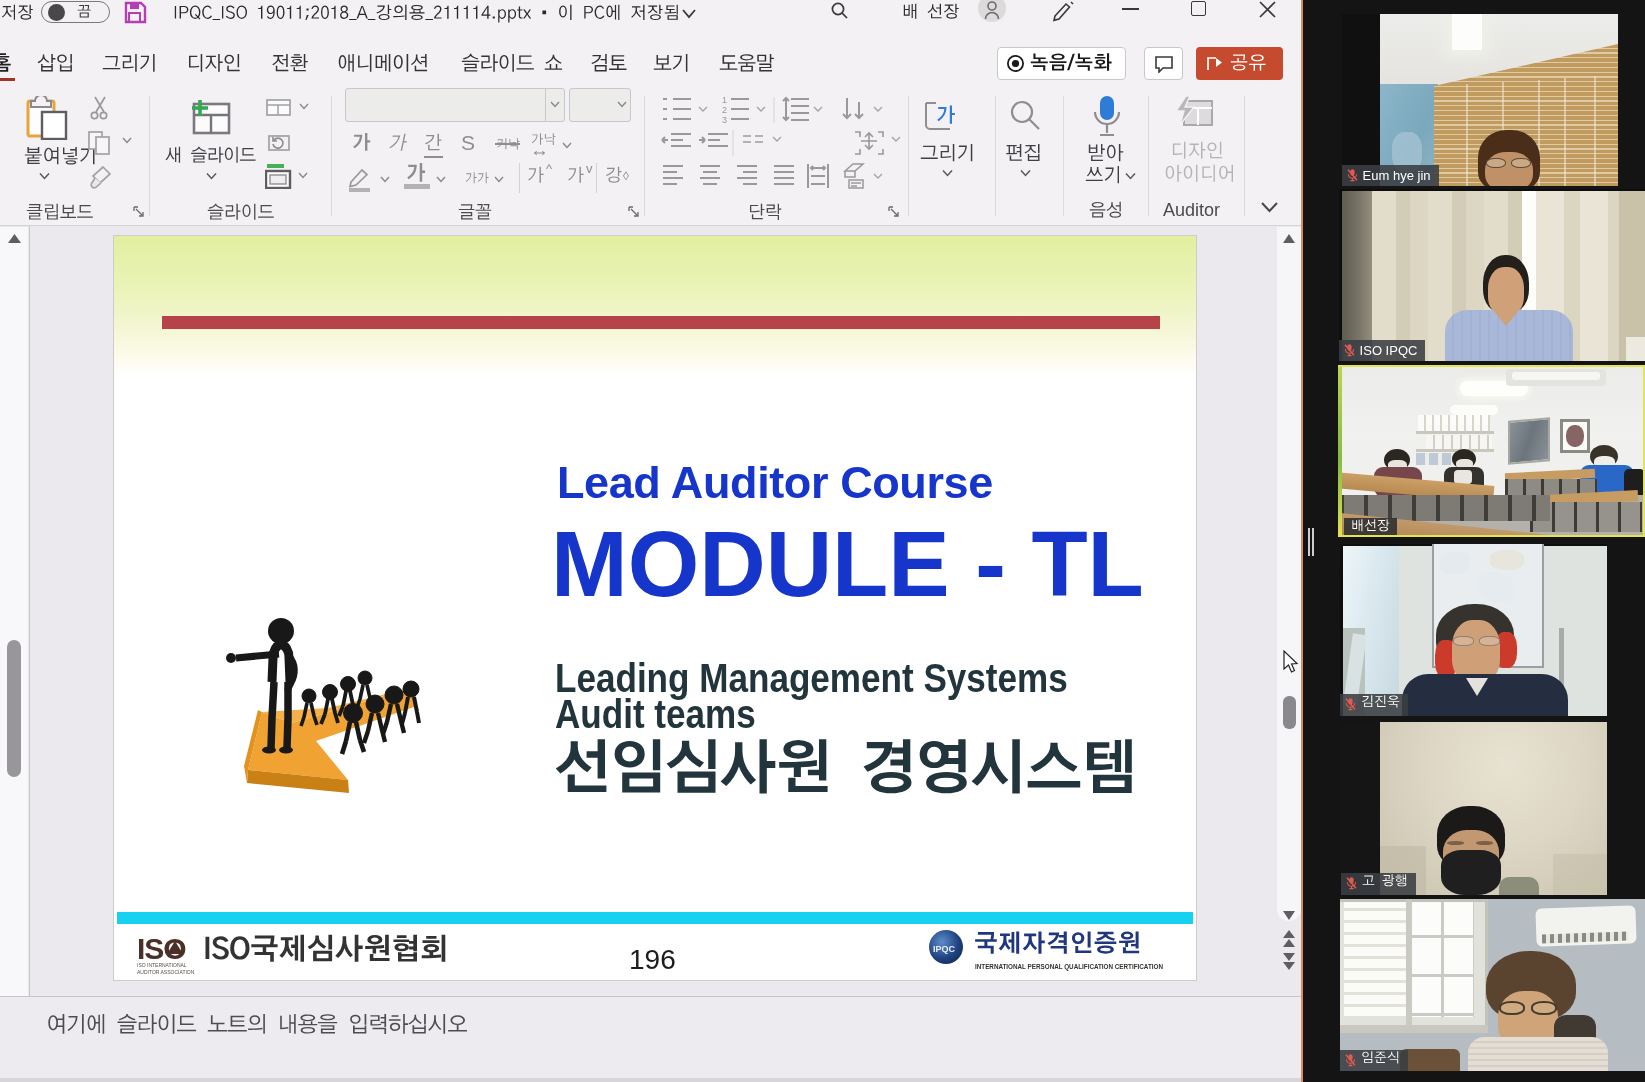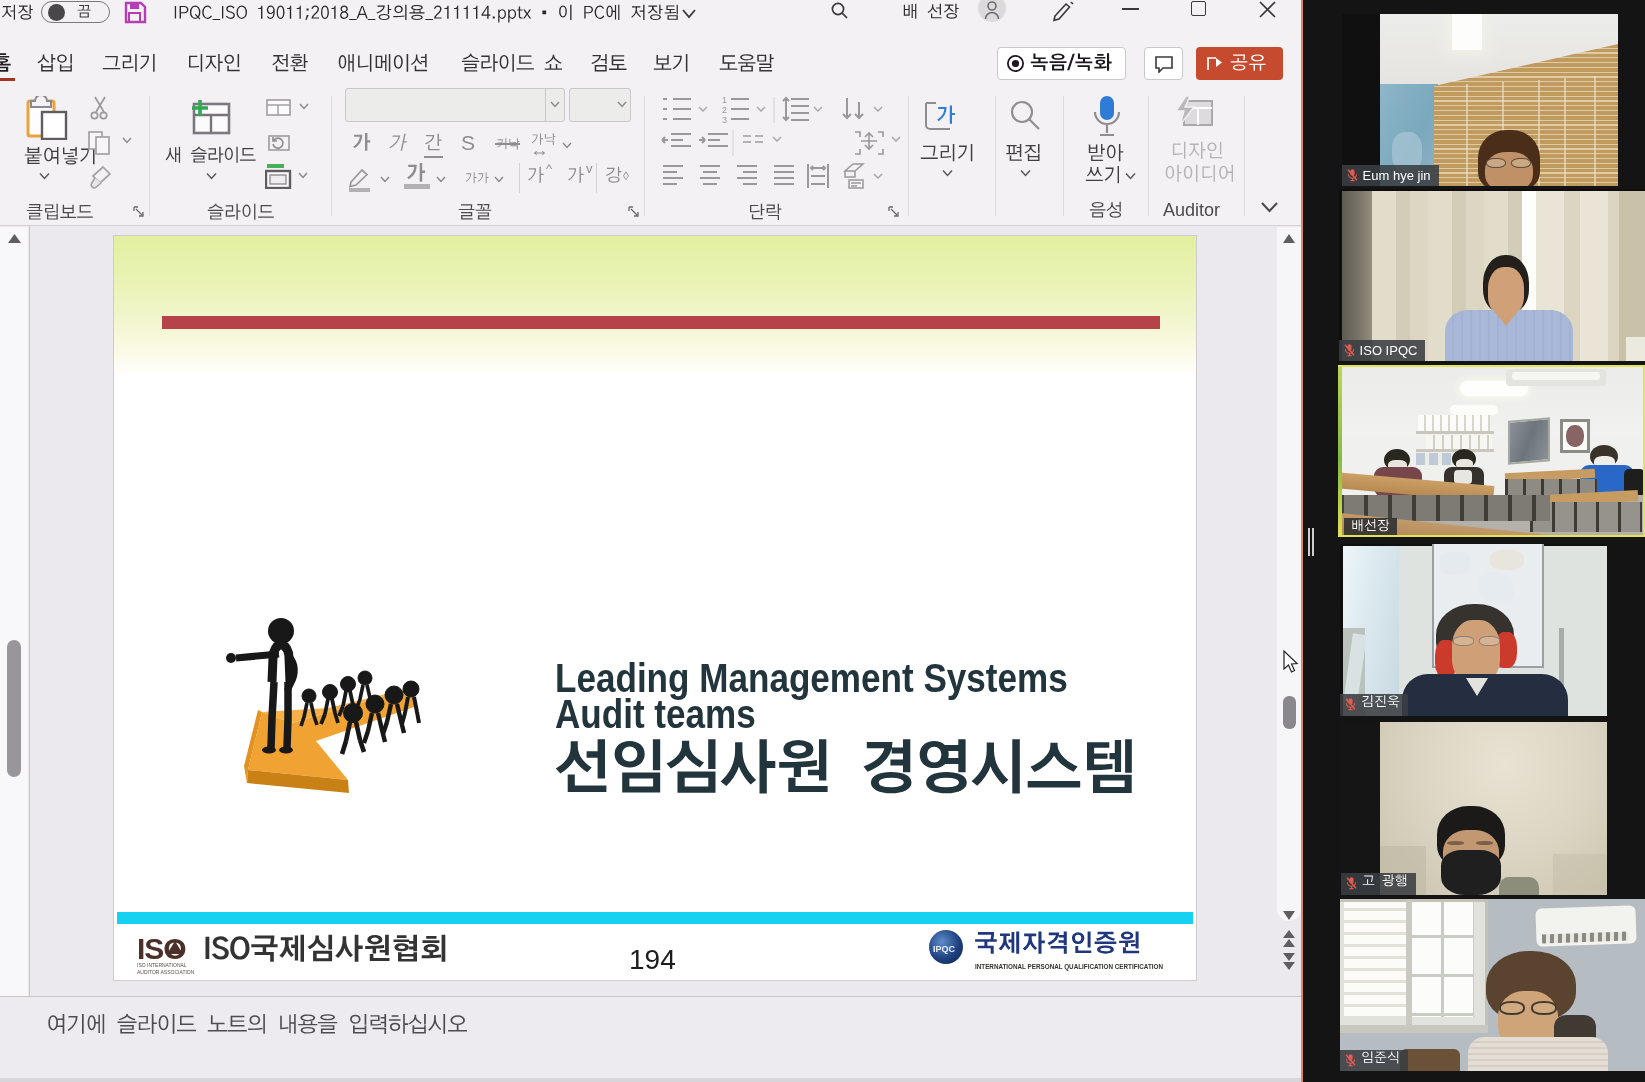--- a/index.html
+++ b/index.html
@@ -370,20 +370,22 @@
     </svg>
   <svg class="abs" style="left:7px;top:1062px" width="15" height="12" viewBox="0 0 15 12">
       <path d="M1 2 L14 2 L7.5 11 z" fill="#5f5d62"></path>
     </svg>
   <div class="abs" style="left:7px;top:640px;width:14px;height:137px;background:#98969b;border-radius:7px;"></div>
   <div class="abs" style="left:29px;top:226px;width:1px;height:852px;background:#c9c7ca;"></div>
 
   <div class="abs" id="slide" style="left:114px;top:236px;width:1082px;height:744px;background:#fff;box-shadow:0 0 0 1px #cecccf;">
     <div class="abs" style="left:0;top:0;width:1082px;height:160px;background:linear-gradient(180deg,#e2efa0 0%,#eaf3b6 30%,#f3f6d0 55%,#fbfae6 72%,#ffffff 88%);"></div>
     <div class="abs" style="left:48px;top:80px;width:998px;height:13px;background:#b7434a;"></div>
+    <div class="abs" style="left:443px;top:224px;font-size:45px;line-height:1;font-weight:bold;color:#1535cb;letter-spacing:-0.4px;">Lead Auditor Course</div>
+    <div class="abs" style="left:437px;top:282px;font-size:92px;line-height:1;font-weight:bold;color:#1535cb;">MODULE - TL</div>
     <div class="abs" style="left:441px;top:424px;font-size:40px;font-weight:bold;color:#22343c;line-height:36px;transform:scaleX(0.877);transform-origin:0 0;">Leading Management Systems<br>Audit teams</div>
     <div class="abs" style="left:440px;top:500px;"><svg class="kt" width="582" height="69" viewBox="0 0 582 69">
           <path d="M13.7 55.9V38.5H20.8V49.6H52.4V55.9ZM32.6 21.8V15.3H43.6V3.3H51V42.5H43.6V21.8ZM1.8 32.6Q16.7 24 16.7 11.1V5.2H23.8V10.9Q23.8 14.4 25.2 17.8Q26.5 21.2 28.7 23.7Q30.9 26.3 33.1 28.2Q35.3 30.1 37.7 31.5L33.3 36.2Q30.1 34.5 26.1 30.7Q22.2 27 20.4 23.5Q18.6 27.3 14.5 31.2Q10.4 35.2 6.3 37.4Z M68.2 56.6V36.5H106.2V56.6ZM75.4 50.6H99.1V42.6H75.4ZM98.9 34.2V3.3H106.2V34.2ZM60.6 18.1Q60.6 12.2 64.8 8.5Q69.1 4.9 75.7 4.9Q82.2 4.9 86.5 8.5Q90.7 12.2 90.7 18.1Q90.7 24.1 86.5 27.7Q82.3 31.4 75.7 31.4Q69 31.4 64.8 27.7Q60.6 24.1 60.6 18.1ZM68 18.1Q68 21.4 70.1 23.5Q72.2 25.6 75.7 25.6Q79.1 25.6 81.2 23.5Q83.4 21.4 83.4 18.1Q83.4 14.8 81.2 12.7Q79.1 10.6 75.7 10.6Q72.3 10.6 70.1 12.7Q68 14.8 68 18.1Z M123.5 56.7V35.4H161.5V56.7ZM130.7 50.4H154.3V41.7H130.7ZM154.2 33.1V3.3H161.5V33.1ZM112.5 27.6Q115.4 26.3 117.9 24.5Q120.4 22.7 122.8 20.4Q125.2 18 126.6 15Q128 12 128 8.8V4.7H135.2V8.6Q135.2 11.8 136.7 14.7Q138.2 17.7 140.6 19.9Q143.1 22.2 145.4 23.7Q147.6 25.3 150 26.4L145.8 31.4Q142.4 29.8 138.1 26.3Q133.8 22.9 131.7 19.5Q129.5 23.2 125.3 26.8Q121.1 30.4 116.9 32.5Z M205.5 57.4V3.3H212.8V25.1H221.3V32.1H212.8V57.4ZM166.6 45.4Q169.3 43.2 171.7 40.3Q174.1 37.4 176.3 33.5Q178.5 29.6 179.8 24.6Q181.1 19.7 181.1 14.4V6.3H188.4V14.2Q188.4 19.3 189.7 24.2Q191.1 29.1 193.3 32.9Q195.6 36.6 197.7 39.3Q199.9 42 202.1 44L196.7 48.5Q193.7 45.7 190 40.4Q186.3 35 184.9 30.6Q183.6 35.4 179.9 40.9Q176.2 46.4 172.3 49.9Z M234.3 56.1V41.8H241.5V50H273.6V56.1ZM253.9 39.2V33.8H265V3.3H272.3V44.4H265V39.2ZM225.2 31.8V26H230.7Q249.3 26 262.9 23.9V29.7Q256.3 30.7 246.9 31.3V40.9H239.8V31.6Q233.5 31.8 230.7 31.8ZM229.4 13.3Q229.4 9 233.6 6.5Q237.9 3.9 244.4 3.9Q250.8 3.9 255.1 6.5Q259.4 9 259.4 13.3Q259.4 17.8 255.2 20.3Q250.9 22.7 244.4 22.7Q237.8 22.7 233.6 20.3Q229.4 17.8 229.4 13.3ZM236.6 13.3Q236.6 15.3 238.9 16.3Q241.1 17.4 244.4 17.4Q247.7 17.4 249.9 16.3Q252.1 15.3 252.1 13.3Q252.1 11.5 249.9 10.3Q247.7 9.2 244.4 9.2Q241.1 9.2 238.9 10.3Q236.6 11.5 236.6 13.3Z M316.9 46.6Q316.9 41.6 322.5 38.7Q328.1 35.9 337.1 35.9Q346.3 35.9 351.9 38.7Q357.5 41.5 357.5 46.6Q357.5 51.6 351.8 54.4Q346.1 57.2 337.1 57.2Q328.1 57.2 322.5 54.4Q316.9 51.6 316.9 46.6ZM324.7 46.6Q324.7 51.3 337.1 51.3Q342.8 51.3 346.2 50Q349.7 48.8 349.7 46.6Q349.7 44.2 346.3 43Q343 41.8 337.1 41.8Q331.2 41.8 328 43.1Q324.7 44.3 324.7 46.6ZM336.4 29.5V23.5H349V17.5H337.7V11.5H349V3.3H356.3V36.3H349V29.5ZM309.5 30.6Q318.2 27.3 323.8 22.4Q329.4 17.5 330.3 12.3H312.8V6H338.5Q338.5 25.6 313.6 35.7Z M372.1 46.6Q372.1 41.6 377.7 38.7Q383.4 35.9 392.4 35.9Q401.5 35.9 407.2 38.7Q412.8 41.5 412.8 46.6Q412.8 51.6 407.1 54.4Q401.4 57.2 392.4 57.2Q383.4 57.2 377.7 54.4Q372.1 51.6 372.1 46.6ZM380 46.6Q380 51.3 392.4 51.3Q398.1 51.3 401.5 50Q404.9 48.8 404.9 46.6Q404.9 44.2 401.6 43Q398.2 41.8 392.4 41.8Q386.5 41.8 383.2 43.1Q380 44.3 380 46.6ZM390.2 28.1V22.1H404.3V15H390.2V9H404.3V3.3H411.6V36.2H404.3V28.1ZM365.7 18.6Q365.7 12.5 369.7 8.8Q373.8 5.1 380.2 5.1Q386.6 5.1 390.6 8.8Q394.7 12.5 394.7 18.6Q394.7 24.7 390.7 28.4Q386.6 32.1 380.2 32.1Q373.7 32.1 369.7 28.4Q365.7 24.7 365.7 18.6ZM373 18.6Q373 22 374.9 24.2Q376.9 26.4 380.2 26.4Q383.5 26.4 385.4 24.2Q387.4 22 387.4 18.6Q387.4 15.2 385.4 13Q383.5 10.8 380.2 10.8Q377 10.8 375 13Q373 15.2 373 18.6Z M458.3 57.4V3.3H465.8V57.4ZM417.6 45.2Q420.4 43 422.9 40.1Q425.4 37.2 427.7 33.4Q430 29.5 431.4 24.6Q432.7 19.6 432.7 14.3V6.4H440V14.1Q440 19.3 441.4 24.2Q442.8 29 445.2 32.8Q447.5 36.5 449.8 39.2Q452 41.8 454.4 43.8L449 48.4Q445.8 45.7 441.9 40.2Q437.9 34.8 436.5 30.2Q435.1 35.1 431.1 40.7Q427.2 46.3 423.2 49.8Z M473.7 51.4V45.1H526.2V51.4ZM476.4 30.7Q479.8 29.4 483.2 27.2Q486.6 25.1 489.6 22.4Q492.7 19.6 494.6 16.2Q496.4 12.7 496.4 9.3V6.7H503.6V9.2Q503.6 12.6 505.6 16Q507.5 19.5 510.6 22.2Q513.6 25 517 27.1Q520.3 29.3 523.6 30.6L519.6 35.8Q514.3 33.6 508.5 29.1Q502.8 24.6 500.1 19.8Q497.4 24.7 491.7 29.2Q486.1 33.7 480.5 36Z M539 57V38.7H577.7V57ZM546.2 51.1H570.6V44.4H546.2ZM571.1 36.8V3.3H577.8V36.8ZM555.5 23.2V16.9H560.8V3.9H567.1V36.1H560.8V23.2ZM533 34.3V6.2H555.3V11.8H540.1V17.5H553.5V22.8H540.1V28.6H541.2Q550.1 28.6 558.5 27.7V33.1Q547.8 34.3 535 34.3Z" fill="#22343c"></path>
         </svg></div>
 
     <svg class="abs" style="left:96px;top:376px" width="212" height="192" viewBox="0 0 212 192">
 
       <polygon points="38,158 52,100 82,111 201,76 207,94 106,129 138,168" fill="#f0a232"></polygon>
       <polygon points="52,100 82,111 201,76 118,96" fill="#f6b04a"></polygon>
       <polygon points="38,158 138,168 139,181 37,171" fill="#c98116"></polygon>
@@ -419,21 +421,21 @@
       <ellipse cx="76" cy="138" rx="7" ry="3.5" fill="#181818"></ellipse>
     </svg>
 
     <div class="abs" style="left:3px;top:676px;width:1076px;height:12px;background:#16d2f0;"></div>
 
     <div class="abs" style="left:23px;top:696px;font-size:30px;font-weight:bold;color:#4a3028;letter-spacing:-1px;">IS<span style="position:relative;">O<span style="position:absolute;left:4px;top:9px;width:0;height:0;border-left:8px solid transparent;border-right:8px solid transparent;border-bottom:13px solid #4a3028;"></span></span></div>
     <div class="abs" style="left:23px;top:726px;font-size:5px;color:#5a504a;line-height:1.3;">ISO INTERNATIONAL<br>AUDITOR ASSOCIATION</div>
     <div class="abs" style="left:89px;top:697px;font-size:27px;font-weight:bold;color:#3c3c3c;"><svg class="kt" width="246" height="35" viewBox="0 0 246 35">
           <path d="M2.5 26.1V3.7H6.3V26.1Z M8.9 21.3 12.2 20.2Q13 21.6 14.5 22.5Q16 23.4 17.8 23.4Q19.6 23.4 20.8 22.5Q21.9 21.6 21.9 20.2Q21.9 18.6 20.7 17.8Q19.5 16.9 17.2 16.1Q13.9 15 12.7 14.4Q9.7 12.6 9.7 9.4Q9.7 6.6 11.9 4.9Q14 3.2 17.6 3.2Q20.4 3.2 22.5 4.5Q24.5 5.9 25.5 8L22.3 9Q20.5 6.4 17.5 6.4Q15.7 6.4 14.6 7.2Q13.5 8 13.5 9.4Q13.5 9.8 13.6 10.1Q13.7 10.5 14 10.8Q14.2 11.1 14.4 11.3Q14.6 11.5 15.1 11.8Q15.5 12.1 15.8 12.2Q16.1 12.3 16.7 12.6Q17.3 12.8 17.6 12.9Q17.8 13 18.6 13.2Q19.3 13.4 19.6 13.5Q20.9 14 21.9 14.4Q22.8 14.9 23.8 15.7Q24.7 16.4 25.3 17.5Q25.8 18.6 25.8 20Q25.8 23.2 23.5 24.9Q21.3 26.6 17.7 26.6Q14.6 26.6 12.3 25.2Q10 23.7 8.9 21.3Z M27.2 14.9Q27.2 9.6 29.9 6.4Q32.5 3.2 36.9 3.2Q41.2 3.2 43.8 6.4Q46.5 9.6 46.5 14.9Q46.5 20.2 43.8 23.4Q41.2 26.6 36.9 26.6Q32.5 26.6 29.9 23.4Q27.2 20.2 27.2 14.9ZM31.1 14.9Q31.1 18.9 32.6 21.1Q34.2 23.4 36.9 23.4Q39.5 23.4 41.1 21.1Q42.6 18.9 42.6 14.9Q42.6 11 41.1 8.7Q39.6 6.4 36.9 6.4Q34.2 6.4 32.6 8.7Q31.1 11 31.1 14.9Z M51.6 22.1V19.1H70.8V28.7H67.2V22.1ZM48.3 14.3V11.2H74.6V14.3H63.2V20.2H59.7V14.3ZM51.8 5.6V2.5H71.4Q71.4 4.3 71.1 7.2Q70.8 10 70.3 11.8H66.8Q67.2 10.3 67.5 8.4Q67.8 6.5 67.8 5.6Z M97.5 28.7V1.7H101V28.7ZM88.1 15V11.6H91.8V2.4H95.1V27.5H91.8V15ZM76.4 22.5Q82 17.8 82 11V7.3H77.8V4.2H89.8V7.3H85.6V10.9Q85.6 12.9 86.2 14.7Q86.8 16.6 87.7 18Q88.6 19.4 89.3 20.3Q90.1 21.2 90.8 21.9L88.3 24Q87.2 23 85.8 21.2Q84.5 19.3 83.9 17.8Q83.4 19.4 81.9 21.5Q80.4 23.7 79.1 24.7Z M110.1 28.3V17.7H129.1V28.3ZM113.7 25.2H125.5V20.8H113.7ZM125.4 16.5V1.7H129.1V16.5ZM104.6 13.8Q106 13.1 107.3 12.3Q108.6 11.4 109.8 10.2Q111 9 111.7 7.5Q112.4 6 112.4 4.4V2.4H115.9V4.3Q115.9 5.9 116.7 7.4Q117.4 8.9 118.7 10Q119.9 11.1 121 11.9Q122.2 12.6 123.3 13.2L121.2 15.7Q119.5 14.9 117.4 13.2Q115.2 11.4 114.2 9.7Q113.1 11.6 111 13.4Q108.9 15.2 106.8 16.2Z M151.7 28.7V1.7H155.4V12.5H159.7V16.1H155.4V28.7ZM132.3 22.7Q133.6 21.6 134.8 20.1Q136 18.7 137.2 16.7Q138.3 14.8 138.9 12.3Q139.6 9.8 139.6 7.2V3.2H143.2V7.1Q143.2 9.6 143.9 12.1Q144.5 14.5 145.7 16.4Q146.8 18.3 147.9 19.7Q148.9 21 150 22L147.4 24.2Q145.9 22.9 144 20.2Q142.2 17.5 141.5 15.3Q140.8 17.7 139 20.4Q137.1 23.2 135.1 24.9Z M166.8 28V20.9H170.4V25H186.5V28ZM176.6 19.6V16.9H182.1V1.7H185.8V22.2H182.1V19.6ZM162.2 15.9V13H165Q174.3 13 181.1 11.9V14.9Q177.8 15.4 173.1 15.6V20.4H169.6V15.8Q166.4 15.9 165 15.9ZM164.3 6.7Q164.3 4.5 166.5 3.2Q168.6 2 171.8 2Q175.1 2 177.2 3.2Q179.4 4.5 179.4 6.7Q179.4 8.9 177.2 10.1Q175.1 11.4 171.8 11.4Q168.6 11.4 166.4 10.1Q164.3 8.9 164.3 6.7ZM168 6.7Q168 7.6 169.1 8.2Q170.2 8.7 171.8 8.7Q173.5 8.7 174.6 8.2Q175.7 7.6 175.7 6.7Q175.7 5.7 174.6 5.2Q173.5 4.6 171.8 4.6Q170.2 4.6 169.1 5.2Q168 5.7 168 6.7Z M195 28.6V19.2H198.5V21.1H210.4V19.2H214V28.6ZM198.5 25.9H210.4V23.6H198.5ZM206.1 16.4V13.4H210.3V10.8H206V7.9H210.3V1.7H214V18.3H210.3V16.4ZM193.9 4.9V2.2H203.5V4.9ZM190.5 9.1V6.4H206.2V9.1ZM191.5 14.2Q191.5 12.9 192.5 11.9Q193.6 11 195.2 10.6Q196.8 10.2 198.7 10.2Q201.7 10.2 203.8 11.2Q205.9 12.3 205.9 14.2Q205.9 16.2 203.8 17.2Q201.8 18.3 198.7 18.3Q195.7 18.3 193.6 17.2Q191.5 16.2 191.5 14.2ZM195.2 14.2Q195.2 15 196.2 15.4Q197.2 15.8 198.7 15.8Q200.2 15.8 201.2 15.4Q202.2 15 202.2 14.2Q202.2 13.4 201.2 13Q200.2 12.6 198.7 12.6Q197.2 12.6 196.2 13Q195.2 13.4 195.2 14.2Z M218.7 25.3V22.2H221.4Q232.3 22.2 238 21.5V24.5Q231.7 25.3 221.3 25.3ZM226.5 23.3V18.6H230.2V23.3ZM238.6 28.7V1.7H242.3V28.7ZM223.2 5.7V2.9H233.5V5.7ZM219.5 10V7.3H236.4V10ZM220.6 15.4Q220.6 13.4 222.8 12.3Q225 11.1 228.3 11.1Q231.6 11.1 233.9 12.3Q236.1 13.4 236.1 15.5Q236.1 17.5 233.9 18.6Q231.6 19.7 228.3 19.7Q225 19.7 222.8 18.6Q220.6 17.5 220.6 15.4ZM224.4 15.4Q224.4 16.3 225.5 16.8Q226.6 17.2 228.3 17.2Q229.9 17.2 231.1 16.8Q232.3 16.3 232.3 15.4Q232.3 14.5 231.2 14.1Q230 13.7 228.3 13.7Q226.6 13.7 225.5 14.1Q224.4 14.5 224.4 15.4Z" fill="#333333"></path>
         </svg></div>
-    <div class="abs" style="left:515px;top:708px;font-size:28px;color:#1c1c1c;">194</div>
+    <div class="abs" style="left:515px;top:708px;font-size:28px;color:#1c1c1c;">196</div>
 
     <div class="abs" style="left:815px;top:692px;width:34px;height:40px;">
       <div class="abs" style="left:0;top:2px;width:34px;height:34px;border-radius:50%;background:radial-gradient(circle at 38% 35%,#5d8cc8 0%,#1f4180 55%,#0d2046 100%);"></div>
       <div class="abs" style="left:4px;top:16px;font-size:9px;font-weight:bold;color:#e8eef8;">IPQC</div>
     </div>
     <div class="abs" style="left:860px;top:694px;font-size:28px;font-weight:bold;color:#20377e;letter-spacing:1px;"><svg class="kt" width="168" height="29" viewBox="0 0 168 29">
           <path d="M3.8 18.3V15.8H19.7V23.8H16.7V18.3ZM1.1 11.8V9.3H22.8V11.8H13.4V16.7H10.4V11.8ZM3.9 4.7V2.1H20.1Q20.1 3.6 19.9 5.9Q19.6 8.3 19.3 9.8H16.4Q16.7 8.5 16.9 7Q17.2 5.4 17.2 4.7Z M42.2 23.7V1.4H45.2V23.7ZM34.5 12.4V9.6H37.5V2H40.3V22.7H37.5V12.4ZM24.8 18.6Q29.4 14.7 29.4 9.1V6.1H26V3.5H35.9V6.1H32.4V9Q32.4 10.7 32.9 12.2Q33.4 13.7 34.1 14.9Q34.9 16.1 35.5 16.8Q36.1 17.5 36.7 18.1L34.6 19.8Q33.7 19.1 32.6 17.5Q31.5 16 31 14.7Q30.5 16 29.3 17.8Q28.1 19.6 27 20.4Z M64.4 23.7V1.4H67.5V10.4H70.8V13.3H67.5V23.7ZM48.8 18.6Q54.6 14.4 54.6 8.2V6.2H50.1V3.4H62.2V6.2H57.7V8.1Q57.7 9.8 58.2 11.5Q58.8 13.1 59.7 14.4Q60.6 15.6 61.5 16.5Q62.4 17.5 63.3 18.1L61.2 20Q59.9 19 58.4 17.3Q56.9 15.5 56.2 13.8Q55.6 15.5 54 17.5Q52.4 19.6 50.9 20.5Z M76.6 18.6V16.1H92.8V23.8H89.8V18.6ZM84.5 12.7V10.2H89.7V7.6H84.9V5.1H89.7V1.4H92.8V15.2H89.7V12.7ZM73.5 12.9Q77 11.5 79.3 9.5Q81.6 7.4 82 5.2H74.8V2.6H85.3Q85.3 10.8 75.2 15Z M101.3 23.1V16H104.2V20.5H117.3V23.1ZM113.6 17.6V1.4H116.6V17.6ZM97.9 8.1Q97.9 5.5 99.6 3.9Q101.4 2.3 104.1 2.3Q106.9 2.3 108.6 3.9Q110.4 5.5 110.4 8.1Q110.4 10.8 108.6 12.4Q106.9 14 104.1 14Q101.3 14 99.6 12.4Q97.9 10.8 97.9 8.1ZM100.9 8.1Q100.9 9.6 101.8 10.6Q102.7 11.6 104.1 11.6Q105.6 11.6 106.4 10.6Q107.3 9.6 107.3 8.1Q107.3 6.6 106.4 5.6Q105.6 4.7 104.1 4.7Q102.7 4.7 101.8 5.6Q100.9 6.6 100.9 8.1Z M123 19.6Q123 17.6 125.4 16.5Q127.7 15.5 131.5 15.5Q135.3 15.5 137.6 16.5Q139.9 17.6 139.9 19.6Q139.9 21.6 137.6 22.6Q135.2 23.7 131.5 23.7Q127.7 23.7 125.4 22.6Q123 21.6 123 19.6ZM126.3 19.6Q126.3 21.3 131.5 21.3Q133.8 21.3 135.2 20.9Q136.6 20.4 136.6 19.6Q136.6 17.8 131.5 17.8Q126.3 17.8 126.3 19.6ZM120.6 14.1V11.6H142.3V14.1ZM122 8.6Q124.5 8.1 126.9 7.1Q129.3 6.1 129.7 4.8V4.3H123.5V1.8H139.5V4.3H133.4V4.8Q133.7 6 136.1 7.1Q138.4 8.1 141 8.6L139.9 10.7Q137.4 10.3 135.1 9.3Q132.8 8.3 131.5 7.1Q130.4 8.2 128 9.2Q125.7 10.2 123.2 10.7Z M148.9 23.2V17.3H151.9V20.7H165.2V23.2ZM157 16.2V14H161.6V1.4H164.6V18.4H161.6V16.2ZM145.1 13.1V10.7H147.4Q155.1 10.7 160.7 9.9V12.3Q158 12.7 154.1 13V16.9H151.2V13.1Q148.6 13.1 147.4 13.1ZM146.9 5.5Q146.9 3.7 148.6 2.7Q150.4 1.6 153.1 1.6Q155.7 1.6 157.5 2.7Q159.3 3.7 159.3 5.5Q159.3 7.4 157.5 8.4Q155.8 9.4 153.1 9.4Q150.4 9.4 148.6 8.4Q146.9 7.4 146.9 5.5ZM149.9 5.5Q149.9 6.3 150.8 6.8Q151.7 7.2 153.1 7.2Q154.5 7.2 155.4 6.8Q156.3 6.3 156.3 5.5Q156.3 4.7 155.4 4.3Q154.4 3.8 153.1 3.8Q151.7 3.8 150.8 4.3Q149.9 4.7 149.9 5.5Z" fill="#20377e"></path>
         </svg></div>
     <div class="abs" style="left:861px;top:727px;font-size:6.3px;font-weight:bold;color:#32322e;">INTERNATIONAL PERSONAL QUALIFICATION CERTIFICATION</div>
   </div>

